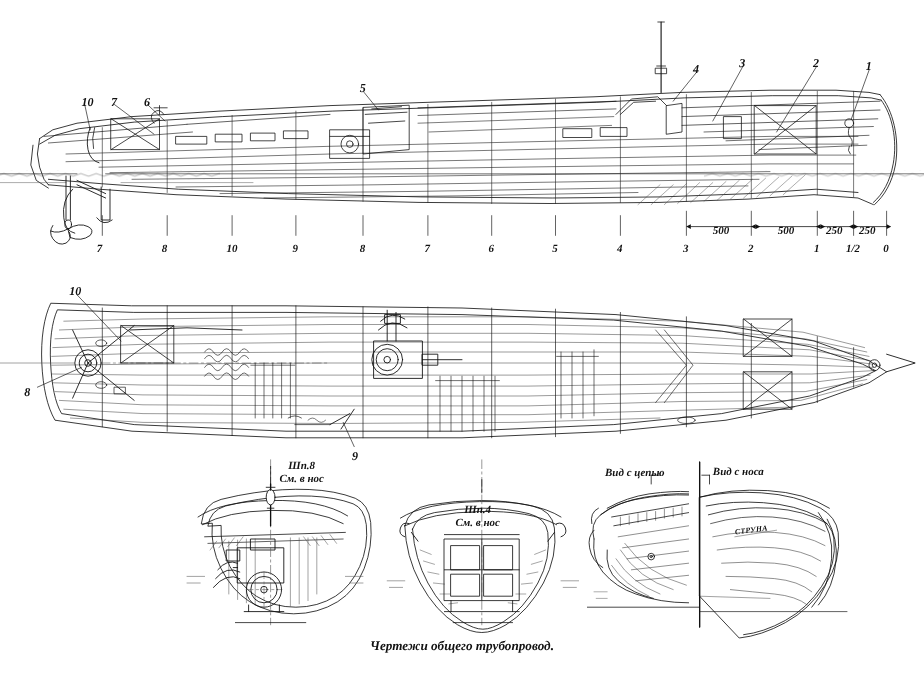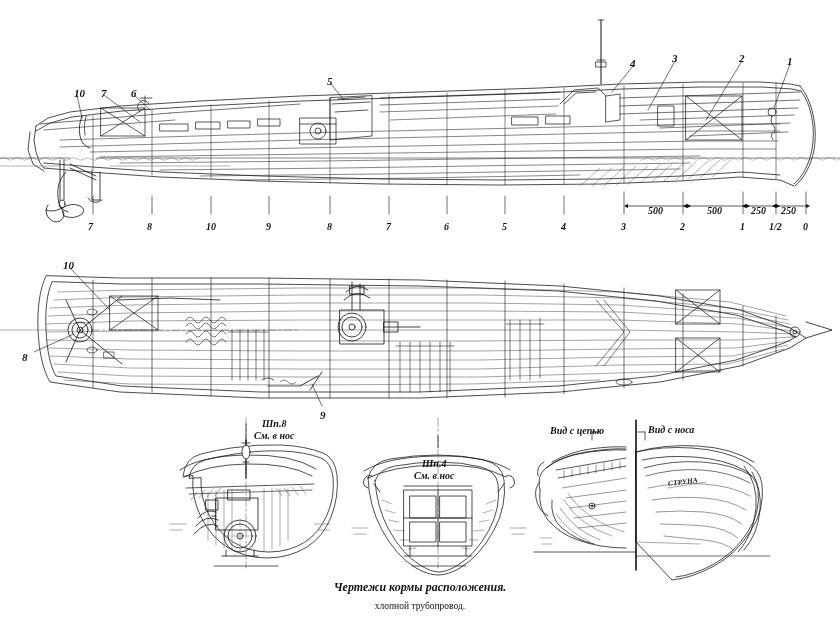--- a/index.html
+++ b/index.html
@@ -639,18 +639,17 @@
   <div class="viewlabel" style="left:414px;top:418px;margin-top:40px;">
     <span>Шп.4</span><br>
     <span>См. в нос</span>
   </div>
 
   <div class="viewlabel" style="left:550px;top:425px;">Вид с цепью</div>
   <div class="viewlabel" style="left:648px;top:424px;">Вид с носа</div>
 
   <div class="hullname" style="left:668px;top:478px;">СТРУНА</div>
 
-  <div class="fig-title">Чертежи кормы расположения.</div>
+  <div class="fig-title">Чертежи общего трубопровод.</div>
   <div class="fig-legend">
-    <span class="legend-line2">хлопной трубопровод.</span>
   </div>
 
 </div>
 
 </body></html>

